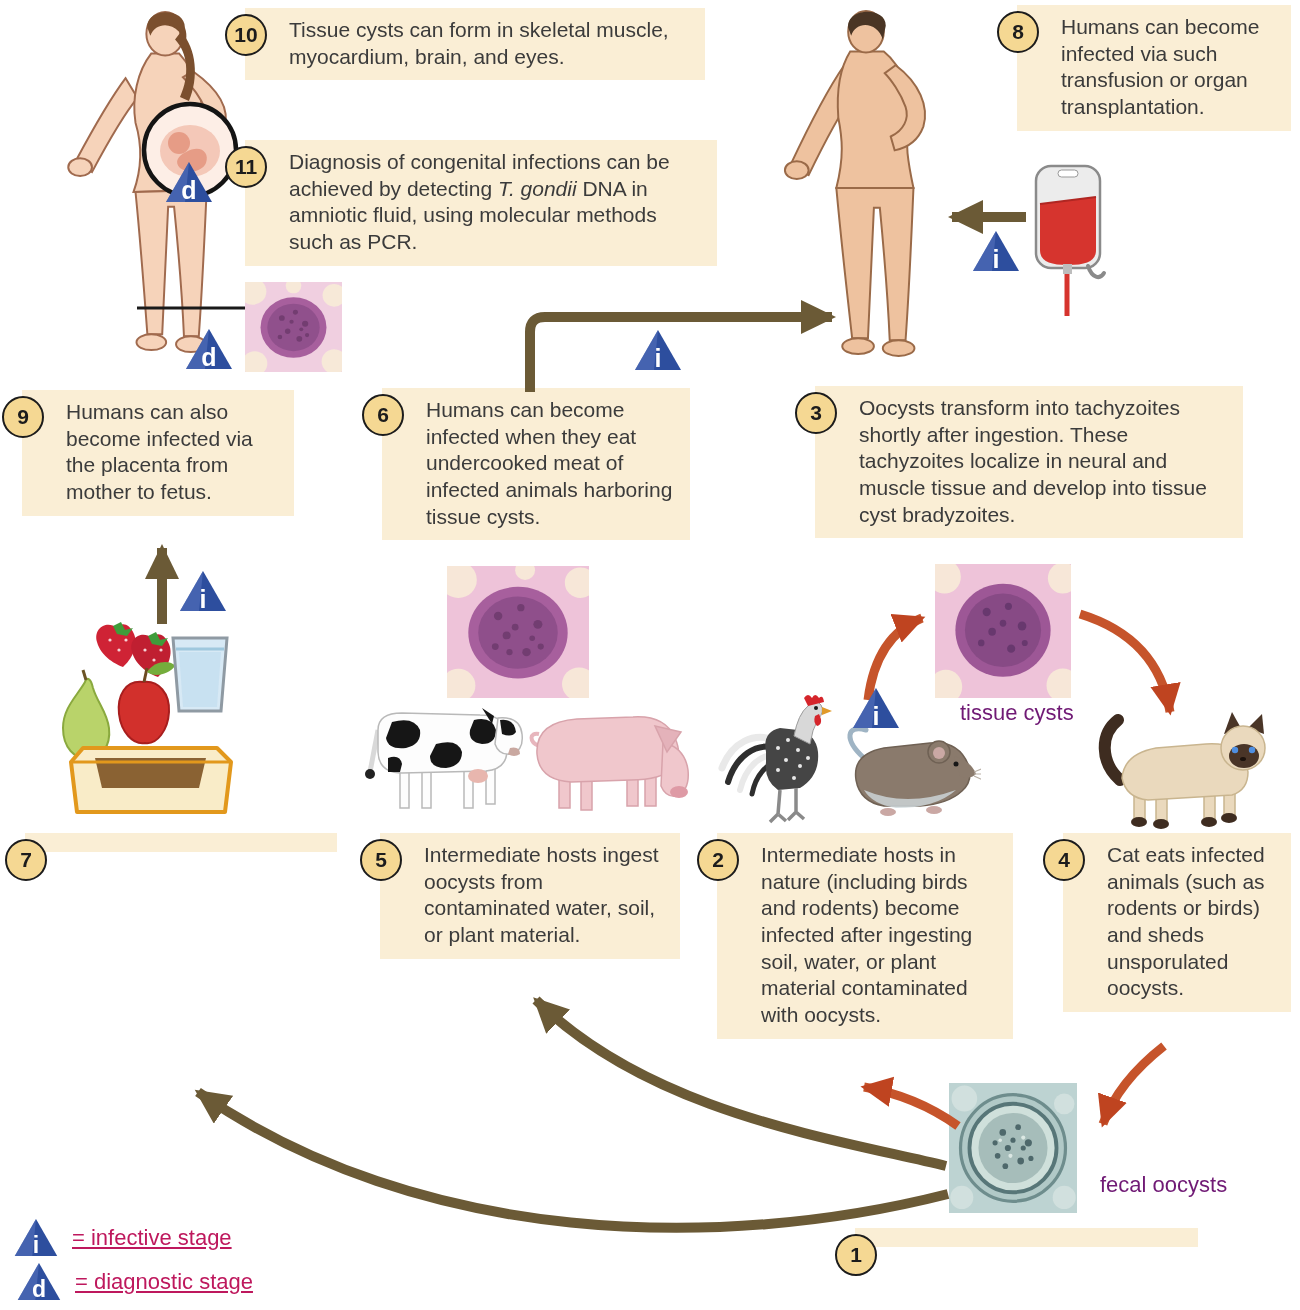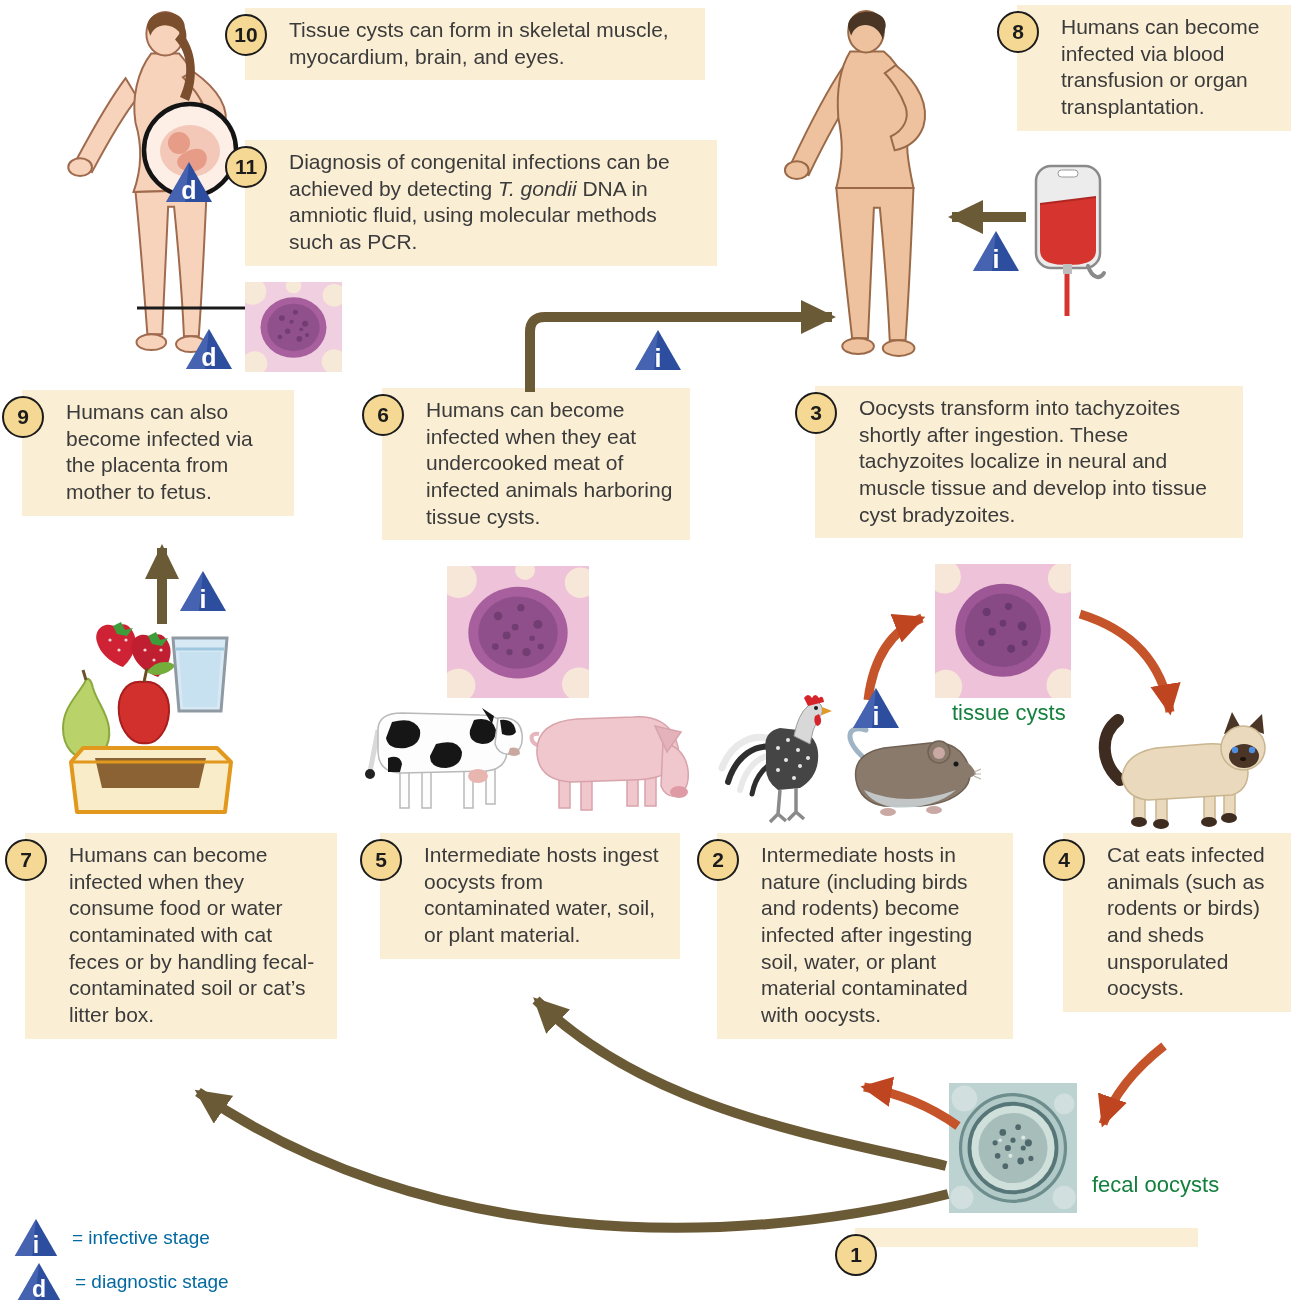--- a/index.html
+++ b/index.html
@@ -7,24 +7,24 @@
           font-family:"Liberation Sans",sans-serif;color:#3a3a3a;}
   .layer{position:absolute;left:0;top:0;pointer-events:none;}
   .fig{position:absolute;z-index:1;}
   .callout{position:absolute;z-index:2;background:#faeed5;padding:9px 12px 10px 44px;
            font-size:21px;line-height:1.27;color:#3b3b3b;box-sizing:border-box;}
   .badge{position:absolute;left:-20px;top:6px;width:38px;height:38px;border-radius:50%;
          background:#f5d893;border:2.5px solid #1c1c1c;display:flex;align-items:center;
          justify-content:center;font-weight:bold;font-size:21px;color:#1c1c1c;}
   .tri{position:absolute;z-index:4;width:52px;height:46px;}
   .tri text{font-family:"Liberation Sans",sans-serif;font-weight:bold;font-size:25px;fill:#fff;}
-  .microlabel{position:absolute;z-index:2;font-size:22px;color:#15803d;}
+  .microlabel{position:absolute;z-index:2;font-size:22px;color:#701a75;margin-left:8px;}
   .legendrow{position:absolute;z-index:4;display:flex;align-items:center;gap:12px;}
   .legendrow .ltri{width:48px;height:43px;flex:0 0 auto;}
-  .legendrow .ltxt{font-size:19px;color:#0369a1;}
+  .legendrow .ltxt{font-size:22px;color:#be185d;text-decoration:underline;}
   .micro{position:absolute;z-index:2;}
   em{}
 </style>
 </head>
 <body>
 
 <div id="canvas">
 
   <svg class="fig" style="left:55px;top:4px" width="250" height="356" viewBox="0 0 250 360">
     <g stroke="#a06a4e" stroke-width="2" fill="#f6d3ba">
@@ -409,26 +409,25 @@
     <span>Intermediate hosts ingest oocysts from contaminated water, soil, or plant material.</span>
   </div>
 
   <div class="callout" style="left:382px;top:388px;width:308px">
     <div class="badge">6</div>
     <span>Humans can become infected when they eat undercooked meat of infected animals harboring tissue cysts.</span>
   </div>
 
   <div class="callout" style="left:25px;top:833px;width:312px">
     <div class="badge">7</div>
-    <span>Humans can become infected when they consume food or water contaminated with cat feces or by handling fecal-contaminated soil or cat’s litter box.</span>
   </div>
 
   <div class="callout" style="left:1017px;top:5px;width:274px">
     <div class="badge">8</div>
-    <span>Humans can become infected via blood transfusion or organ transplantation.</span>
+    <span>Humans can become infected via such transfusion or organ transplantation.</span>
   </div>
 
   <div class="callout" style="left:22px;top:390px;width:272px">
     <div class="badge">9</div>
     <span>Humans can also become infected via the placenta from mother to fetus.</span>
   </div>
 
   <div class="callout" style="left:245px;top:8px;width:460px">
     <div class="badge">10</div>
     <span>Tissue cysts can form in skeletal muscle, myocardium, brain, and eyes.</span>

